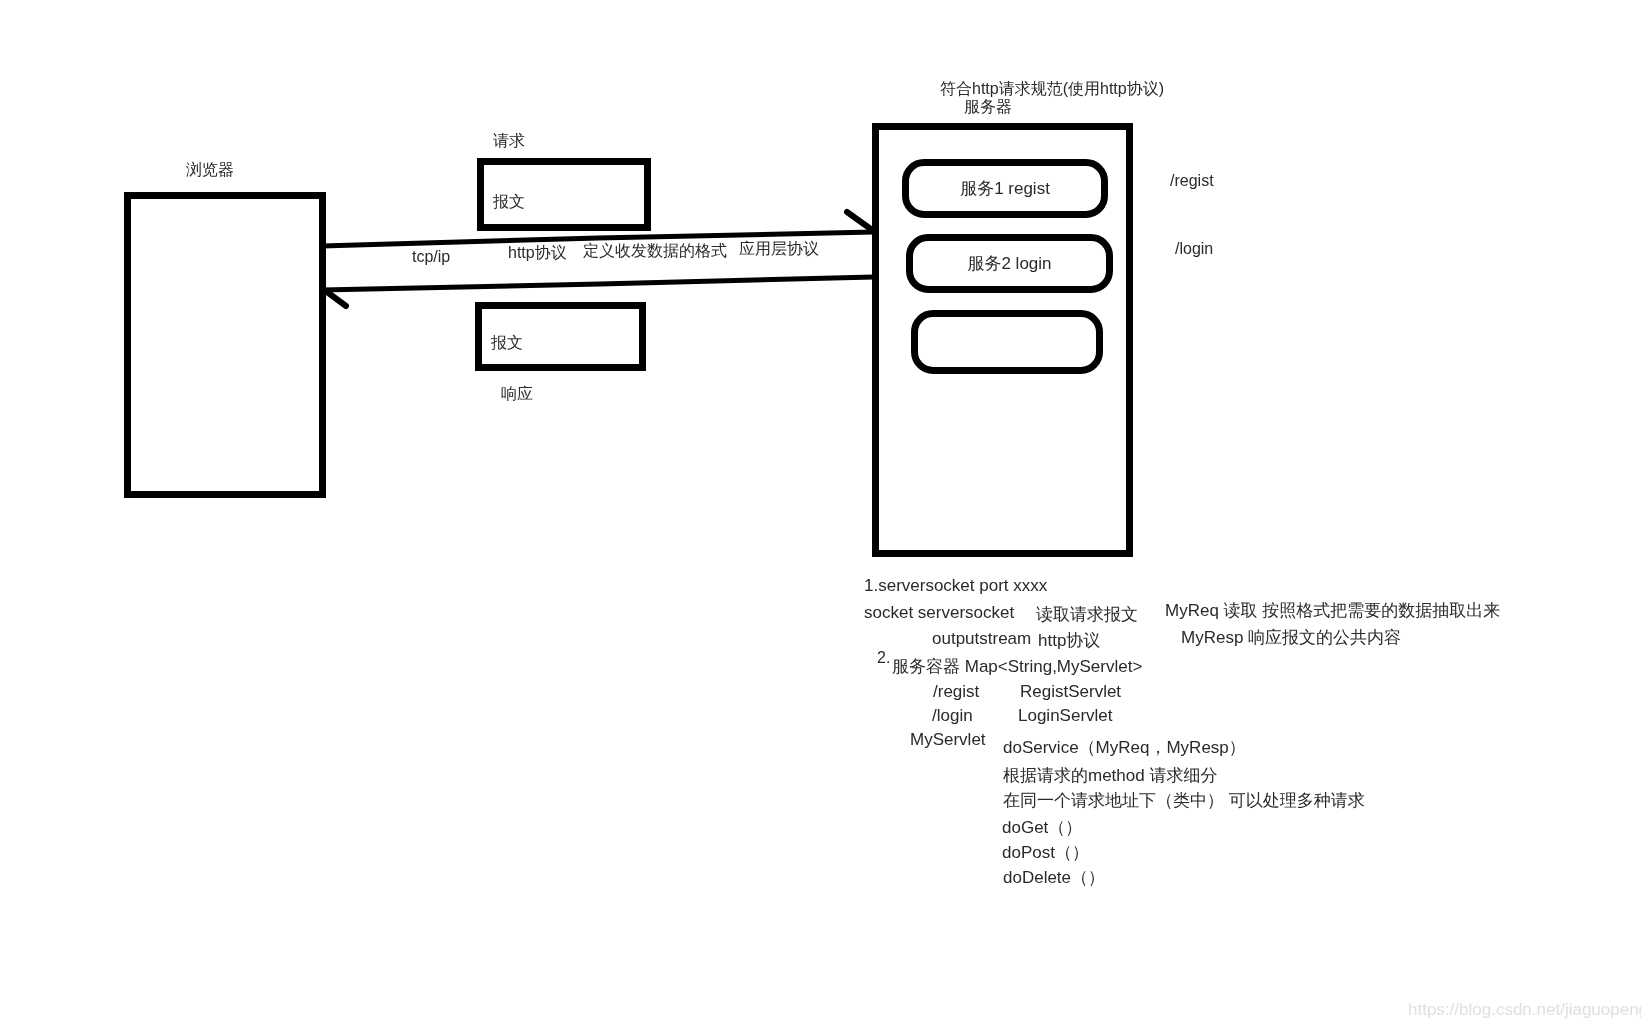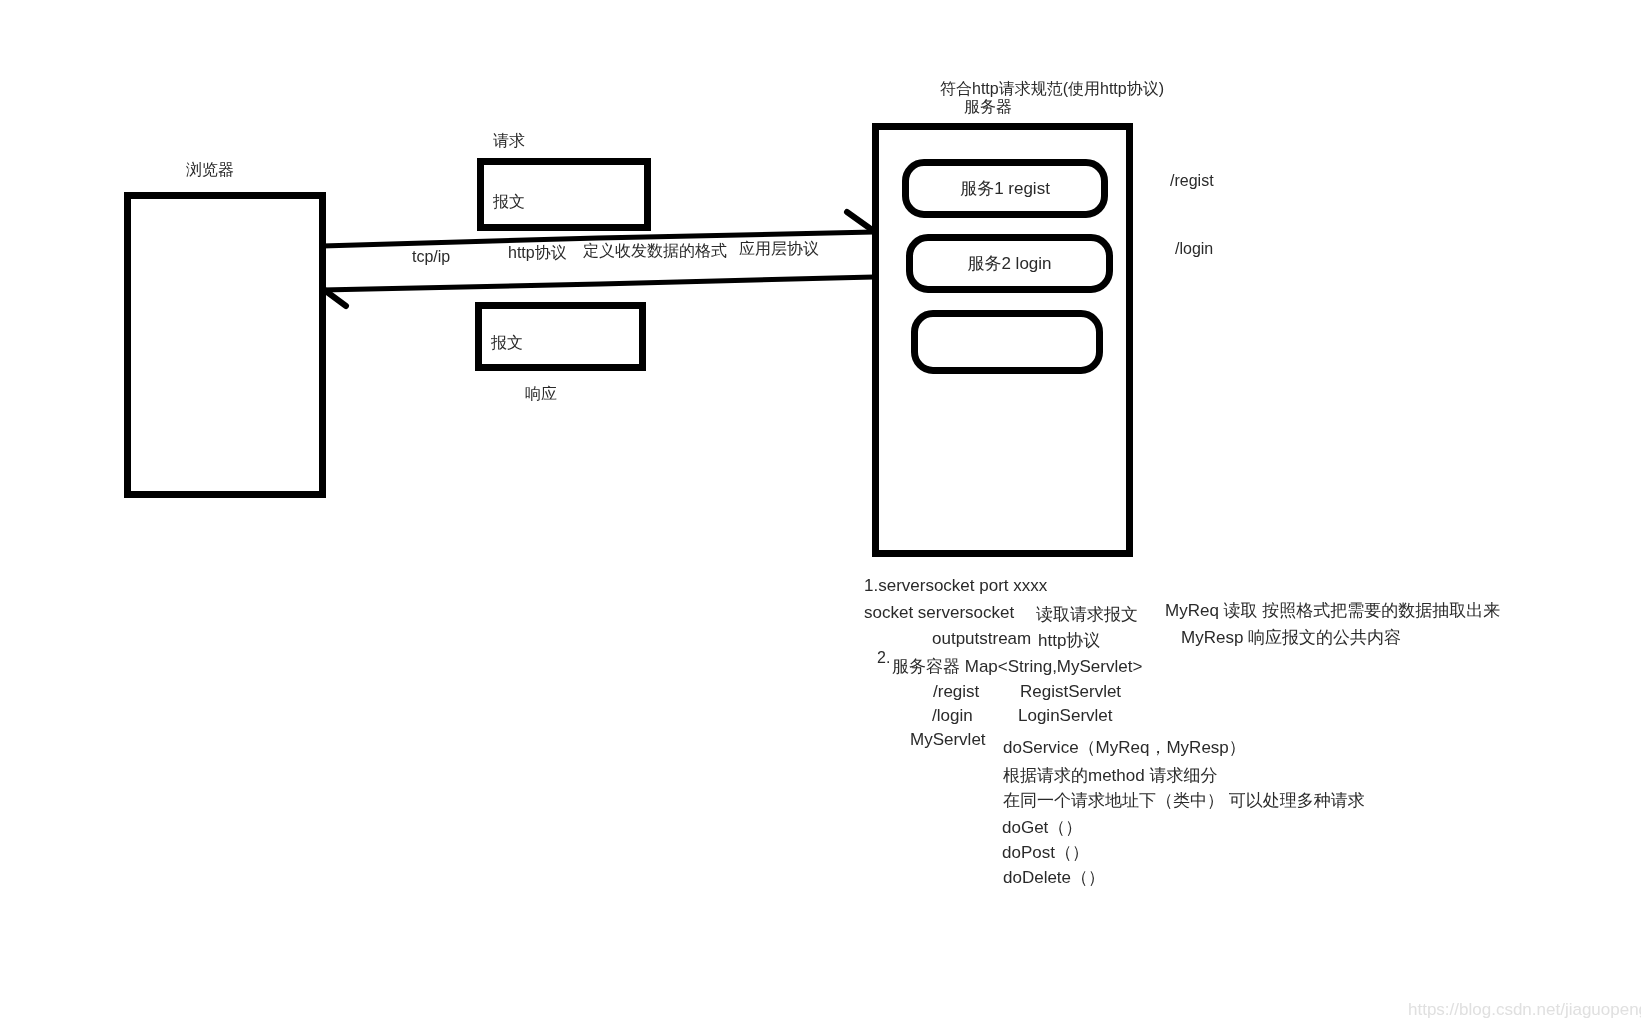--- a/index.html
+++ b/index.html
@@ -26,21 +26,21 @@
 <div class="box" style="left:124px;top:192px;width:202px;height:306px;border-width:7px;"></div>
 
 <div class="abs lbl" style="left:493px;top:131px;">请求</div>
 <div class="box" style="left:477px;top:158px;width:174px;height:73px;border-width:7px;">
   <span class="abs lbl" style="left:9px;top:27px;">报文</span>
 </div>
 
 <div class="box" style="left:475px;top:302px;width:171px;height:69px;border-width:7px;">
   <span class="abs lbl" style="left:9px;top:24px;">报文</span>
 </div>
-<div class="abs lbl" style="left:501px;top:384px;margin-left:24px;">响应</div>
+<div class="abs lbl" style="left:501px;top:384px;">响应</div>
 
 <svg id="arrow-layer" viewBox="0 0 1641 1029" xmlns="http://www.w3.org/2000/svg">
   <polyline points="322,246 598,238 874,232" fill="none" stroke="#000" stroke-width="5"></polyline>
   <polyline points="847,212 875,232" fill="none" stroke="#000" stroke-width="6" stroke-linecap="round"></polyline>
   <polyline points="322,290 600,284 874,277" fill="none" stroke="#000" stroke-width="5"></polyline>
   <polyline points="323,289 346,306" fill="none" stroke="#000" stroke-width="6" stroke-linecap="round"></polyline>
 </svg>
 
 <div class="abs lbl" style="left:412px;top:248px;">tcp/ip</div>
 <div class="abs lbl" style="left:508px;top:243px;">http协议</div>

